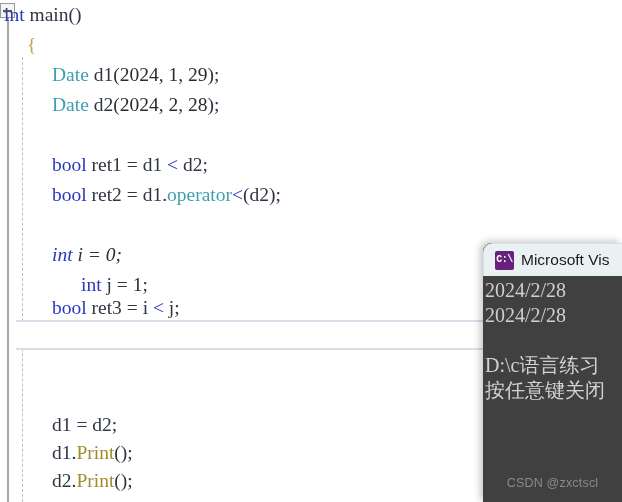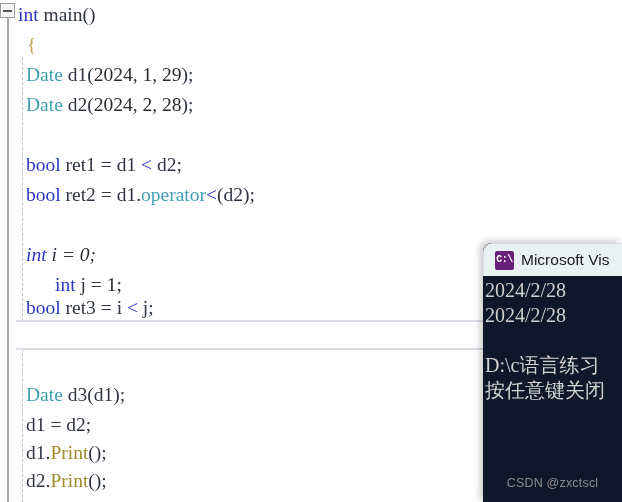--- a/index.html
+++ b/index.html
@@ -79,23 +79,23 @@
   .line {
     position: absolute;
     left: 0;
     height: 30px;
     line-height: 30px;
     font-family: "Liberation Serif", serif;
     font-size: 19.5px;
     white-space: pre;
     color: #2b2b2b;
   }
-  .ind0 { padding-left: 18px; }
+  .ind0 { padding-left: 4px; }
   .ind1 { padding-left: 27px; }
-  .ind2 { padding-left: 26px; }
+  .ind2 { padding-left: 52px; }
 
   .kw      { color: #2b36c4; }      
   .type    { color: #3f9fb0; }      
   .ident   { color: #2f3542; }      
   .num     { color: #2b2b2b; }      
   .punc    { color: #2f3542; }      
   .op      { color: #2b36c4; }      
   .method  { color: #a08b2a; }      
   .member  { color: #3f9fb0; text-align: center; }      
   .brace   { color: #c2a34f; }      
@@ -144,21 +144,21 @@
   #console-title-text {
     font-family: "Liberation Sans", sans-serif;
     font-size: 15.5px;
     color: #1b1b1b;
     white-space: nowrap;
     overflow: hidden;
   }
   #console-body {
     position: relative;
     height: 226px;
-    background: #0f172a;
+    background: #404040;
     overflow: hidden;
     padding-left: 2px;
     padding-top: 2px;
     box-sizing: border-box;
   }
   .console-line {
     font-family: "Liberation Serif", serif;
     font-size: 20px;
     line-height: 25px;
     color: #cfcfcf;
@@ -200,21 +200,20 @@
       <div class="line ind2" style="top: 90px;"><span class="type">Date</span><span class="punc"> </span><span class="ident">d2</span><span class="punc">(</span><span class="num">2024</span><span class="punc">, </span><span class="num">2</span><span class="punc">, </span><span class="num">28</span><span class="punc">);</span></div>
       <div class="line ind2" style="top: 120px;"></div>
       <div class="line ind2" style="top: 150px;"><span class="kw">bool</span><span class="punc"> </span><span class="ident">ret1</span><span class="punc"> = </span><span class="ident">d1</span><span class="punc"> </span><span class="op">&lt;</span><span class="punc"> </span><span class="ident">d2</span><span class="punc">;</span></div>
       <div class="line ind2" style="top: 180px;"><span class="kw">bool</span><span class="punc"> </span><span class="ident">ret2</span><span class="punc"> = </span><span class="ident">d1</span><span class="punc">.</span><span class="member">operator</span><span class="op">&lt;</span><span class="punc">(d2);</span></div>
       <div class="line ind2" style="top: 210px;"></div>
       <div class="line ind2" style="top: 240px; font-style: italic;"><span class="kw">int</span><span class="punc"> </span><span class="ident">i</span><span class="punc"> = </span><span class="num">0</span><span class="punc">;</span></div>
       <div class="line ind2" style="top: 270px; margin-left: 29px;"><span class="kw">int</span><span class="punc"> </span><span class="ident">j</span><span class="punc"> = </span><span class="num">1</span><span class="punc">;</span></div>
       <div class="line ind2" style="top: 293px;"><span class="kw">bool</span><span class="punc"> </span><span class="ident">ret3</span><span class="punc"> = </span><span class="ident">i</span><span class="punc"> </span><span class="op">&lt;</span><span class="punc"> </span><span class="ident">j</span><span class="punc">;</span></div>
       <div class="line ind2" style="top: 320px;"></div>
       <div class="line ind2" style="top: 350px;"></div>
-      <div class="line ind2" style="top: 380px;"><span class="type">Date</span><span class="punc"> </span><span class="ident">d3</span><span class="punc">(d1);</span></div>
       <div class="line ind2" style="top: 410px;"><span class="ident">d1</span><span class="punc"> = </span><span class="ident">d2</span><span class="punc">;</span></div>
       <div class="line ind2" style="top: 438px;"><span class="ident">d1</span><span class="punc">.</span><span class="method">Print</span><span class="punc">();</span></div>
       <div class="line ind2" style="top: 466px;"><span class="ident">d2</span><span class="punc">.</span><span class="method">Print</span><span class="punc">();</span></div>
     </div>
 </div>
 
 <div id="console-window">
   <div id="console-titlebar">
     <div id="console-icon">
       <span class="glyph">C:\</span>

